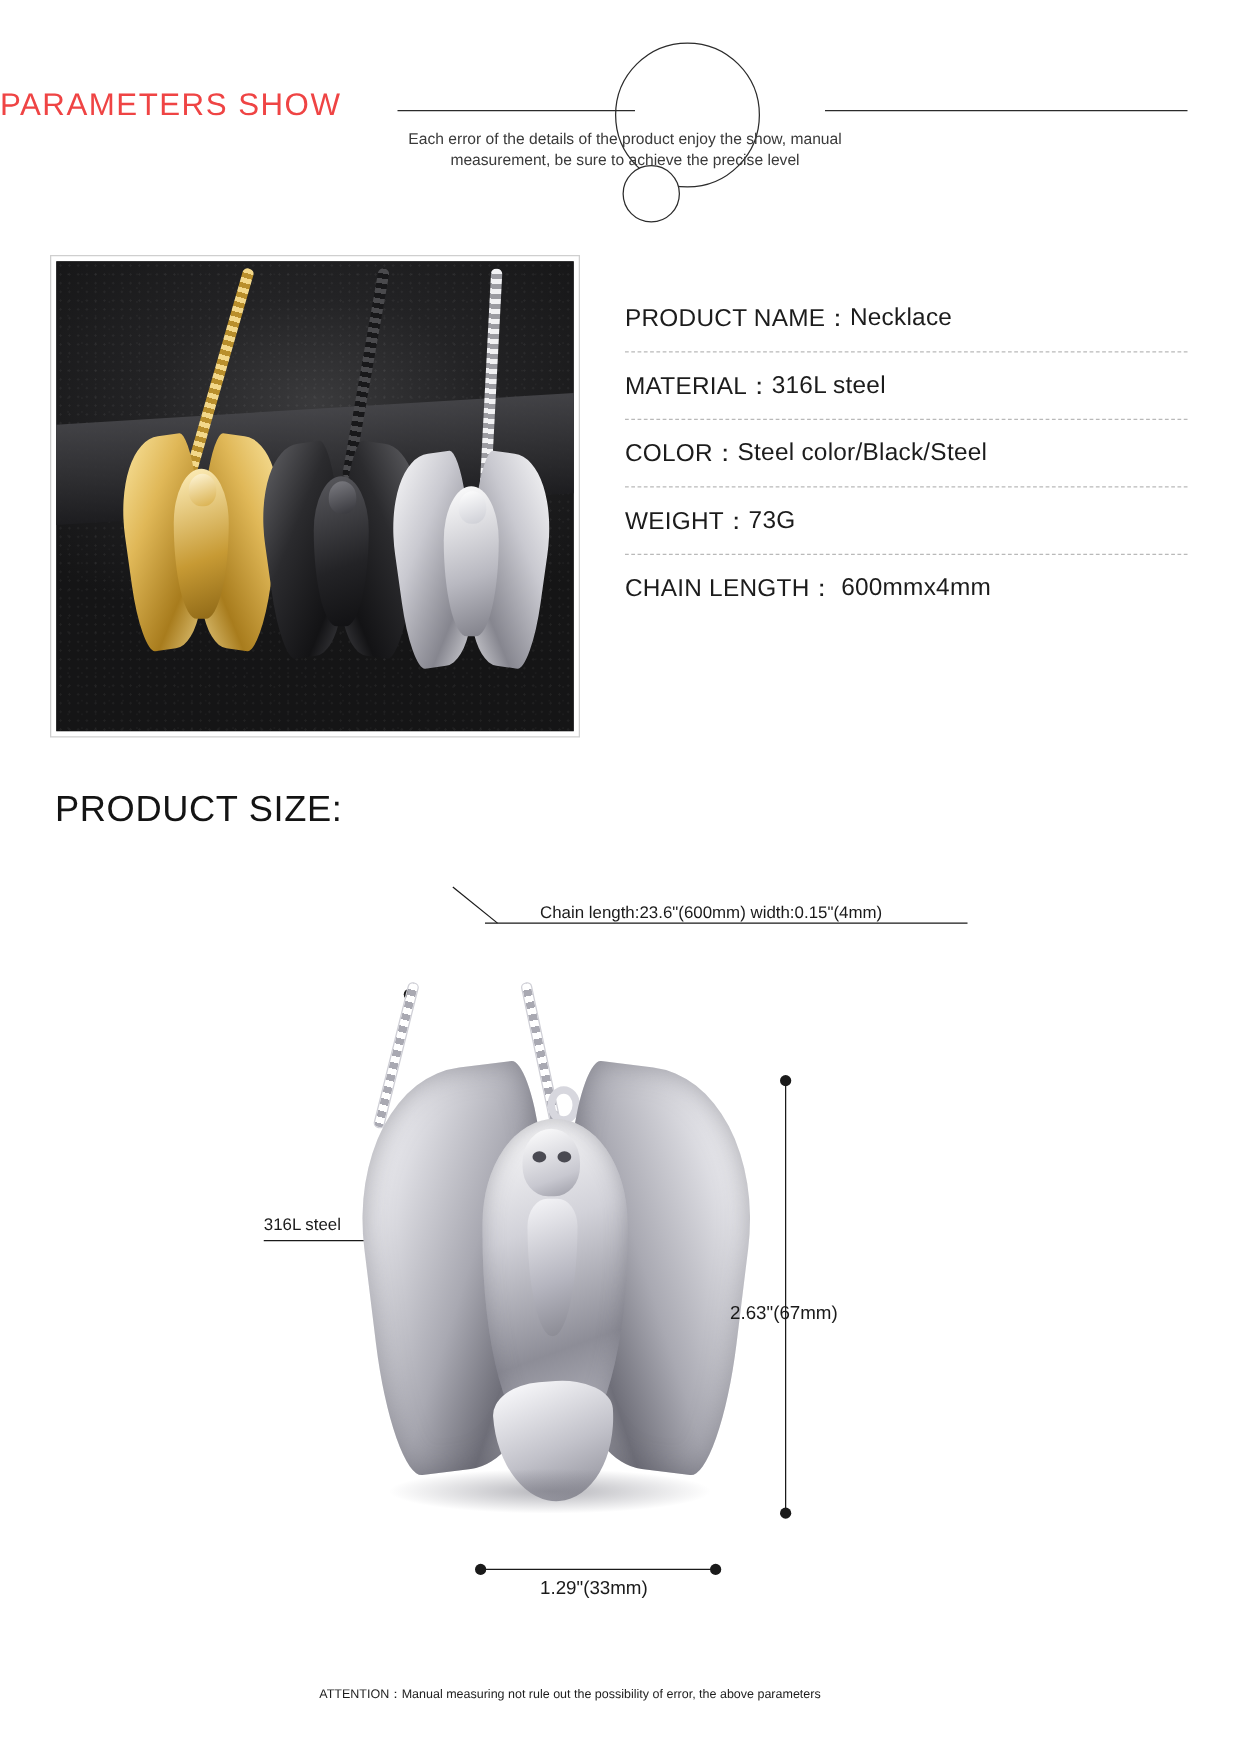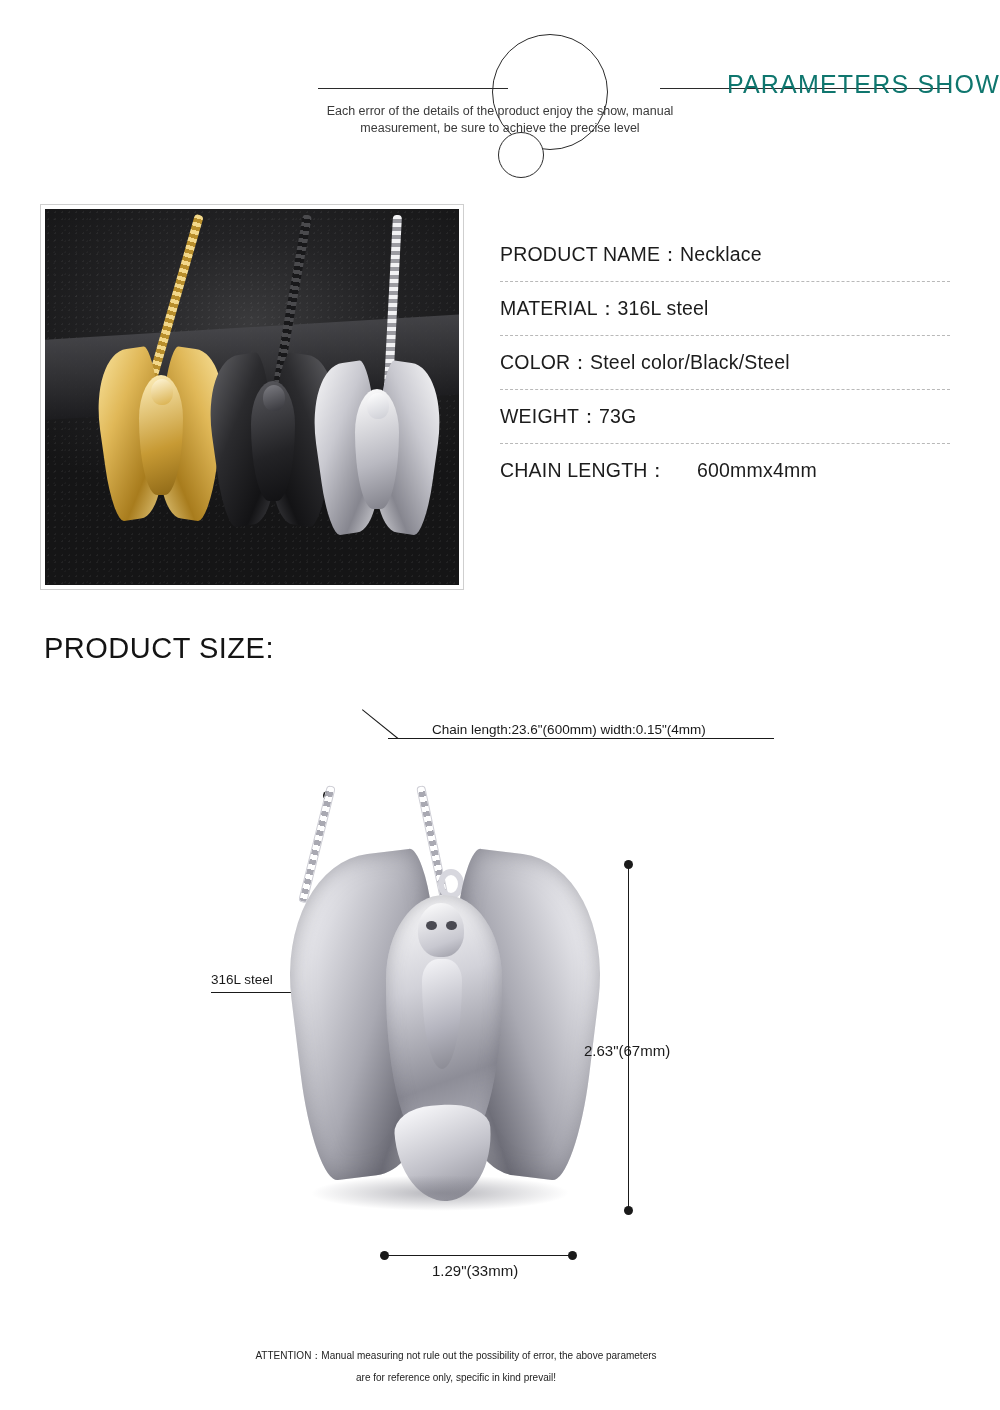--- a/index.html
+++ b/index.html
@@ -53,24 +53,24 @@
     border-radius: 50%;
     box-sizing: border-box;
     background: #fff;
   }
 
   .header-title {
     position: absolute;
     left: 0;
     top: 70px;
     width: 1000px;
-    text-align: right;
+    text-align: left;
     font-size: 25px;
     letter-spacing: 1.2px;
-    color: #0f766e;
+    color: #ef4444;
   }
   .header-sub {
     position: absolute;
     left: 180px;
     top: 103px;
     width: 640px;
     text-align: center;
     font-size: 12.5px;
     line-height: 17px;
     color: #3a3a3a;
@@ -202,21 +202,21 @@
   }
   .spec-row {
     height: 53px;
     border-bottom: 1px dashed #b9b9b9;
     display: flex;
     align-items: center;
     font-size: 19.5px;
     color: #1c1c1c;
     letter-spacing: .2px;
   }
-  .spec-row:last-child { border-bottom: none; gap: 24px; }
+  .spec-row:last-child { border-bottom: none; }
   .spec-label { white-space: pre; }
   .spec-value { white-space: pre; }
 
   
   .size-heading {
     position: absolute;
     left: 44px;
     top: 632px;
     font-size: 29px;
     letter-spacing: .5px;
@@ -453,14 +453,13 @@
   <div class="lbl" style="left:584px; top:342px; font-size:15px;">2.63"(67mm)</div>
 
   <div class="dot" style="left:380px; top:551px;"></div>
   <div class="leader" style="left:386px; top:555px; width:184px; height:1px;"></div>
   <div class="dot" style="left:568px; top:551px;"></div>
   <div class="lbl" style="left:432px; top:562px; font-size:15px;">1.29"(33mm)</div>
 </div>
 
 <div class="attention">
   <div>ATTENTION：Manual measuring not rule out the possibility of error, the above parameters</div>
-  <div>are for reference only, specific in kind prevail!</div>
 </div>
 
 </body></html>

